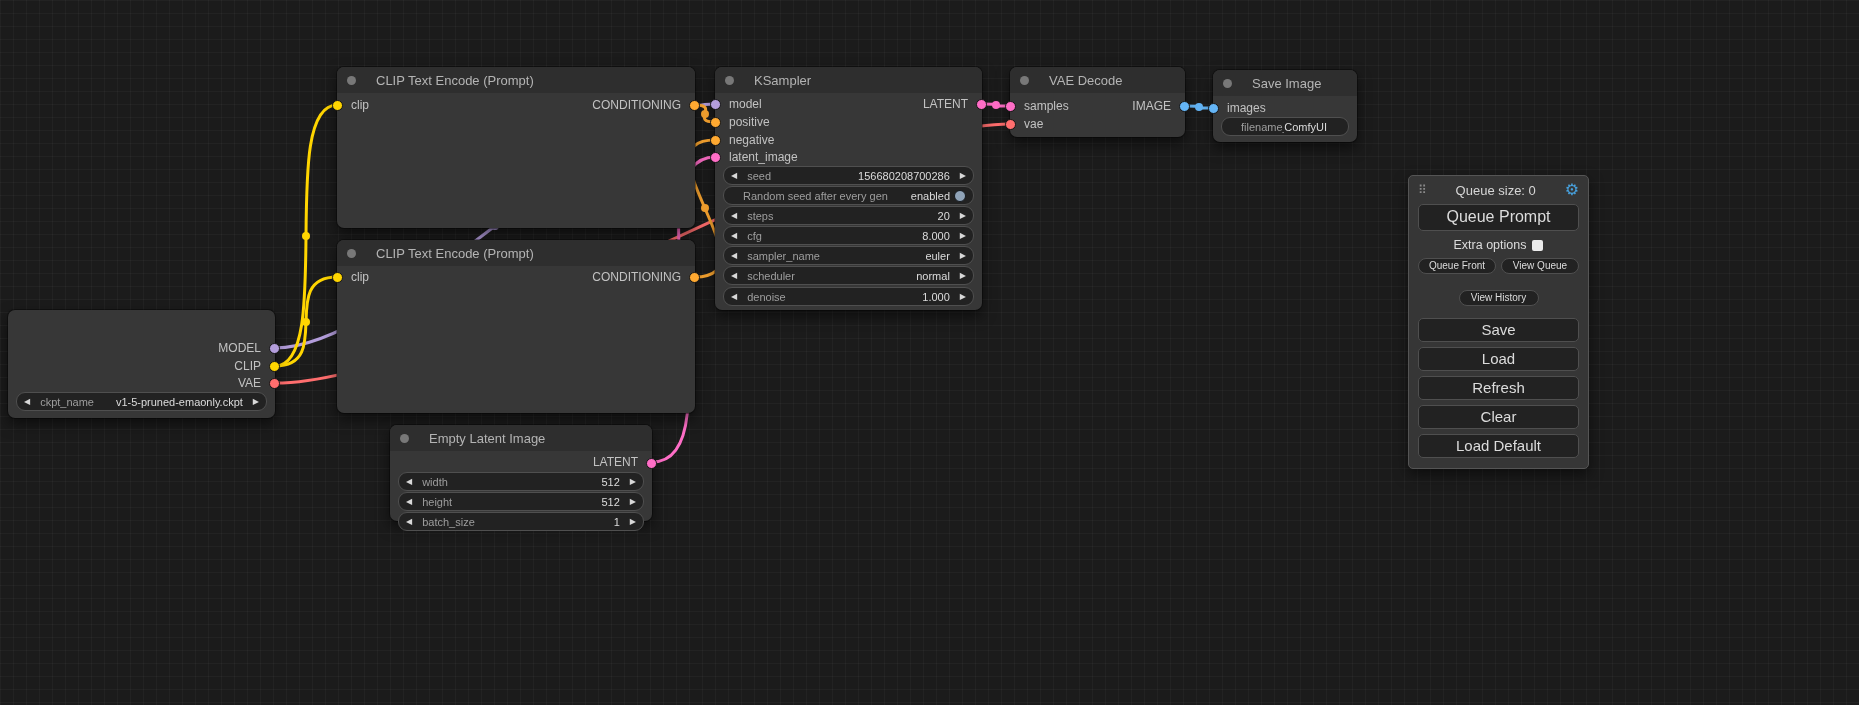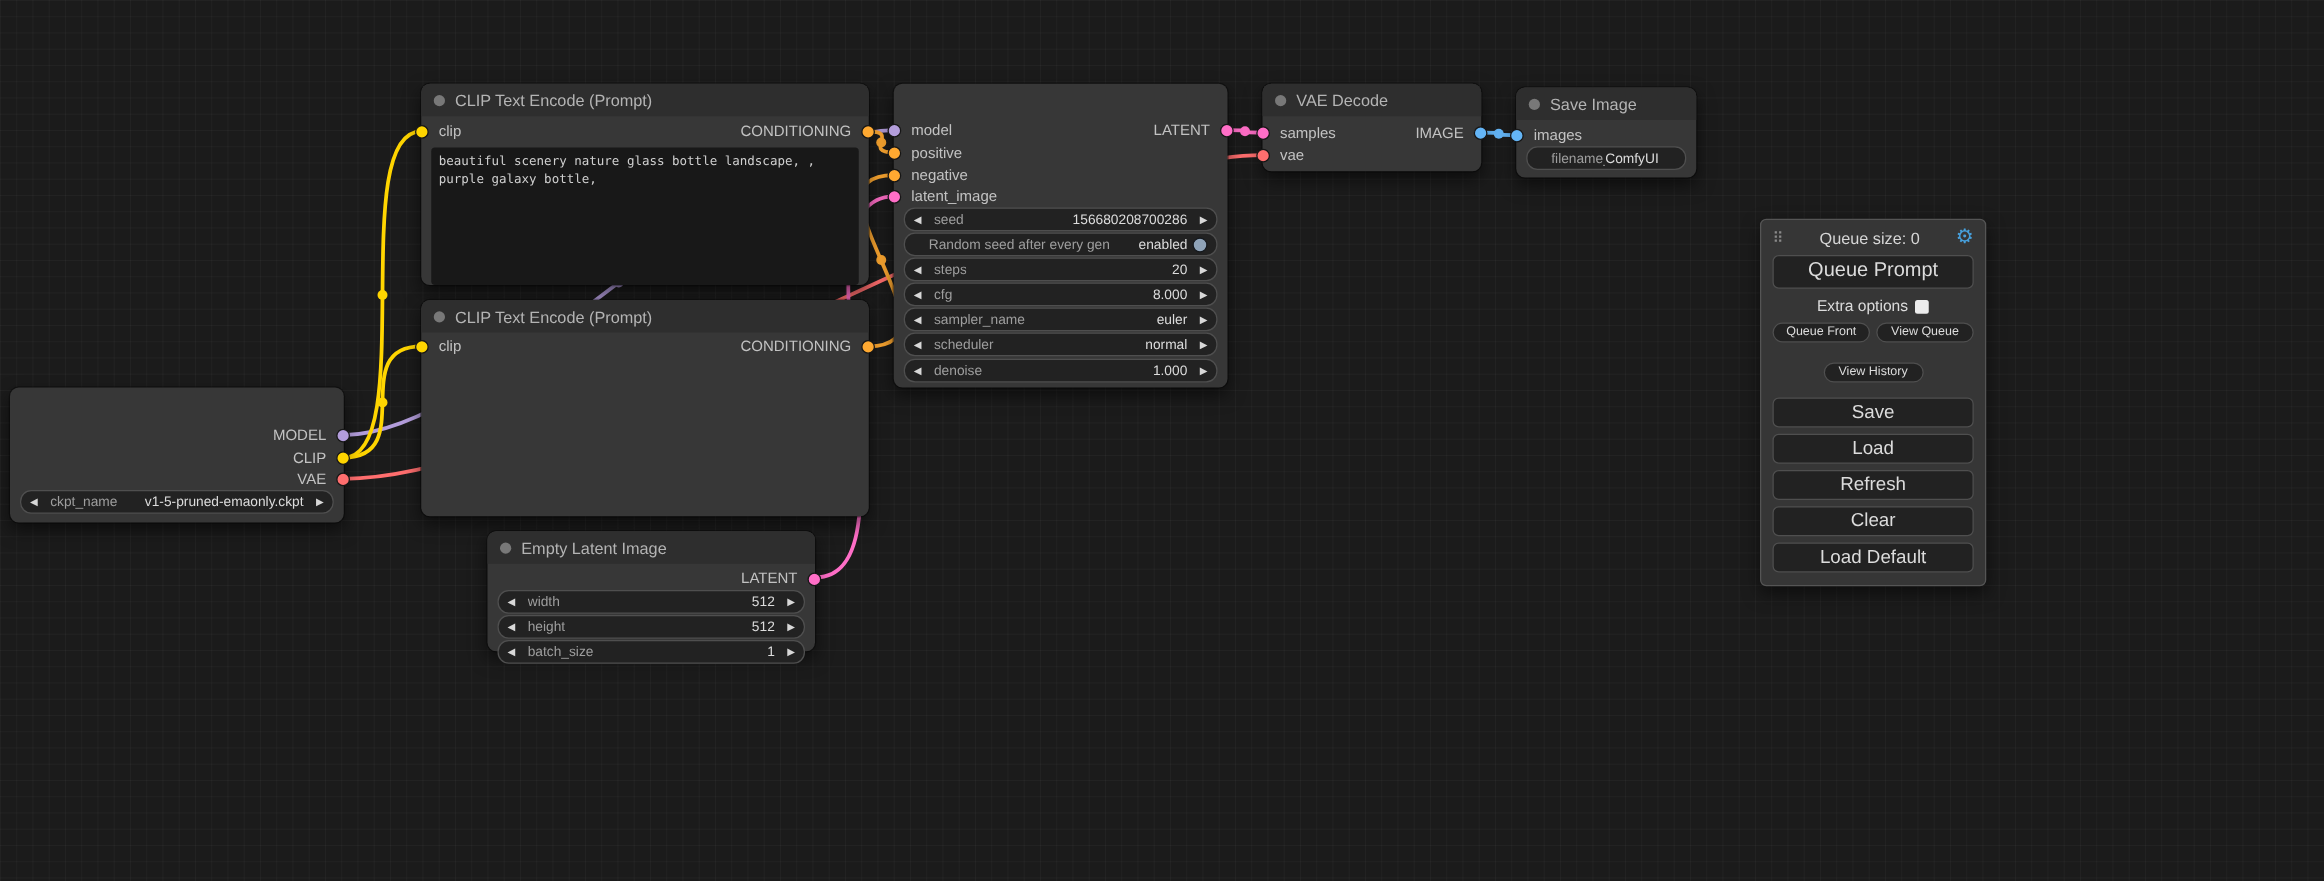--- a/index.html
+++ b/index.html
@@ -10,21 +10,21 @@
       linear-gradient(rgba(255,255,255,0.032) 1px, transparent 1px),
       linear-gradient(90deg, rgba(255,255,255,0.032) 1px, transparent 1px);
     background-size:13px 13px;
     font-family:"Liberation Sans",sans-serif;
   }
   .links{position:absolute;left:0;top:0;z-index:1;pointer-events:none}
   .links path{fill:none;stroke-width:3;stroke-linecap:round}
   .node{position:absolute;z-index:2;background:#373737;border-radius:7px;
         box-shadow:0 6px 14px rgba(0,0,0,.55), 0 0 0 1px rgba(0,0,0,.35)}
   .node-title{height:26px;background:#2e2e2e;border-radius:7px 7px 0 0;display:flex;
-        align-items:center;gap:8px;padding:0 10px;font-size:13px;color:#b4b4b4;cursor:move}
+        align-items:center;gap:20px;padding:0 10px;font-size:13px;color:#b4b4b4;cursor:move}
   .title-dot{width:9px;height:9px;border-radius:50%;background:#787878;flex:none}
   .slot-label{position:absolute;font-size:12px;color:#c2c2c2;line-height:16px;white-space:nowrap}
   .slot-label.in{left:14px}
   .slot-label.out{right:14px;text-align:right}
   .port{position:absolute;width:9px;height:9px;border-radius:50%;border:1px solid #161616;z-index:3;cursor:crosshair}
   .port.in{left:-5px}
   .port.out{right:-5px}
   .p-model{background:#b39ddb}
   .p-clip{background:#ffd500}
   .p-vae{background:#ff6e6e}
@@ -99,21 +99,20 @@
 
 <div class="node" style="left:337px;top:67px;width:358px;height:161px;">
   <div class="node-title">
     <span class="title-dot"></span>
     <span>CLIP Text Encode (Prompt)</span>
   </div>
   <span class="slot-label in" style="top:30px;">clip</span>
   <span class="slot-label out" style="top:30px;">CONDITIONING</span>
   <span class="port in p-clip" style="top:33px;"></span>
   <span class="port out p-cond" style="top:33px;"></span>
-  <div class="prompt-box" style="top:51px;height:100px;">beautiful scenery nature glass bottle landscape, , purple galaxy bottle,</div>
 </div>
 
 <div class="node" style="left:337px;top:240px;width:358px;height:173px;">
   <div class="node-title">
     <span class="title-dot"></span>
     <span>CLIP Text Encode (Prompt)</span>
   </div>
   <span class="slot-label in" style="top:29px;">clip</span>
   <span class="slot-label out" style="top:29px;">CONDITIONING</span>
   <span class="port in p-clip" style="top:32px;"></span>
@@ -141,20 +140,24 @@
   </div>
   <div class="widget" style="top:87px;">
     <span class="arrow">◀</span>
     <span class="wlabel">batch_size</span>
     <span class="wvalue">1</span>
     <span class="arrow">▶</span>
   </div>
 </div>
 
 <div class="node" style="left:715px;top:67px;width:267px;height:243px;">
+  <div class="node-title">
+    <span class="title-dot"></span>
+    <span>KSampler</span>
+  </div>
   <span class="slot-label in" style="top:29px;">model</span>
   <span class="slot-label in" style="top:47px;">positive</span>
   <span class="slot-label in" style="top:65px;">negative</span>
   <span class="slot-label in" style="top:82px;">latent_image</span>
   <span class="slot-label out" style="top:29px;">LATENT</span>
   <span class="port in p-model" style="top:32px;"></span>
   <span class="port in p-cond" style="top:50px;"></span>
   <span class="port in p-cond" style="top:68px;"></span>
   <span class="port in p-latent" style="top:85px;"></span>
   <span class="port out p-latent" style="top:32px;"></span>

